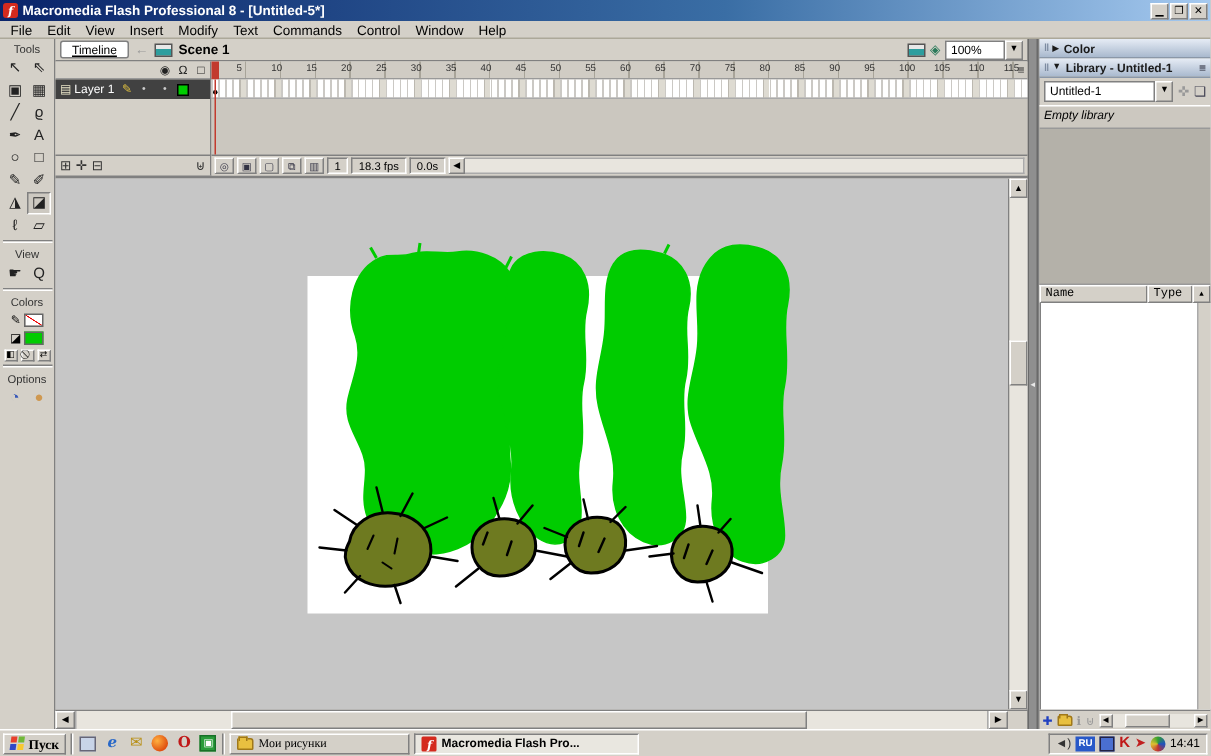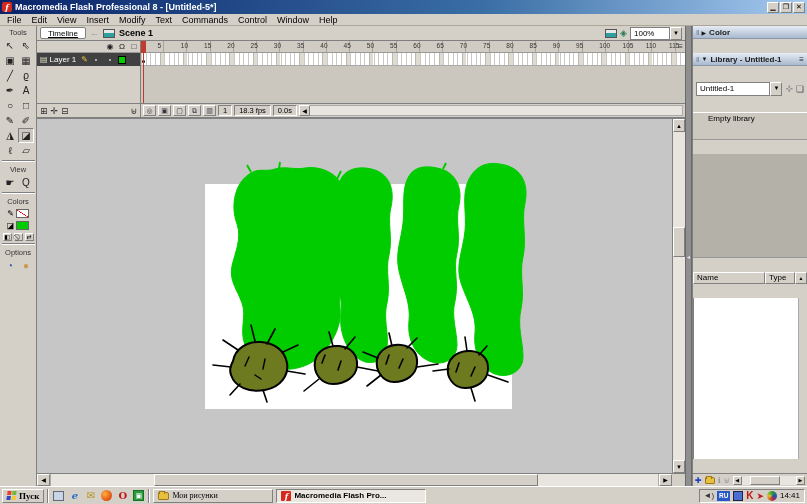--- a/index.html
+++ b/index.html
@@ -123,39 +123,39 @@
   .hscrollrow .track { flex:1; background:#e8e5de; position:relative; border:1px solid #aaa; border-width:0 1px; }
   .hscrollrow .thumb { position:absolute; top:0; bottom:0; left:103px; width:384px; }
   .hscroll-corner { width:13px; background:#d4d0c8; }
 
   
   .splitter { width:7px; background:#8f8f8f; border-left:1px solid #6a6a6a; border-right:1px solid #6a6a6a;
     display:flex; align-items:center; justify-content:center; color:#e8e8e8; font-size:6px; }
 
   
   .rightpanel { width:115px; flex:none; background:#d4d0c8; border-left:1px solid #808080;
-    display:flex; flex-direction:column; font-size:8px;gap:14px; }
+    display:flex; flex-direction:column; font-size:8px; }
   .phead { height:13px; background:linear-gradient(180deg,#e6ecf5,#a9b9ce);
     border-bottom:1px solid #8a97a8; display:flex; align-items:center; gap:3px; padding:0 3px;
     font-weight:bold; color:#1a1a1a; }
   .gripper { color:#7c8aa0; font-size:7px; letter-spacing:-1px; }
   .tri { font-size:6px; }
   .phead .pmenu { margin-left:auto; font-size:8px; color:#223; }
   .lib-toolbar { height:18px; display:flex; align-items:center; gap:3px; padding:0 3px; }
   .lib-select { flex:1; display:flex; height:14px; }
   .lib-select .val { flex:1; background:#fff; border:1px solid #808080; font-size:8px;
     line-height:12px; padding-left:3px; white-space:nowrap; overflow:hidden; }
   .lib-btn { font-size:9px; color:#445; }
   .lib-btn.dim { color:#999; }
-  .lib-empty { height:28px; background:#ccc8c0; border-top:1px solid #fff; border-bottom:1px solid #999;
-    line-height:11px; padding-left:15px; }
+  .lib-empty { height:16px; background:#ccc8c0; border-top:1px solid #fff; border-bottom:1px solid #999;
+    line-height:11px; padding-left:3px;font-style:italic; }
   .lib-preview { height:104px; background:#b4b1a9; border-bottom:1px solid #999; }
   .lib-cols { height:12px; display:flex; }
   .lib-col { border:1px solid; border-color:#fff #808080 #808080 #fff; background:#d4d0c8;
-    line-height:10px; padding-left:3px; }
+    line-height:10px; padding-left:3px;font-family:Liberation Mono, monospace; }
   .lib-col.name { flex:1; }
   .lib-col.type { width:30px; }
   .lib-col.sort { width:12px; text-align:center; padding:0; font-size:5px; line-height:10px; }
   .lib-list { flex:1; background:#fff; position:relative; border-left:1px solid #808080; }
   .lib-vscroll { position:absolute; right:0; top:0; bottom:0; width:9px; background:#d4d0c8;
     border-left:1px solid #aaa; }
   .lib-foot { height:13px; border-top:1px solid #808080; display:flex; align-items:center;
     gap:3px; padding:0 2px; }
   .lf-icon { font-size:8px; }
   .lf-plus { color:#2040c0; font-weight:bold; }

